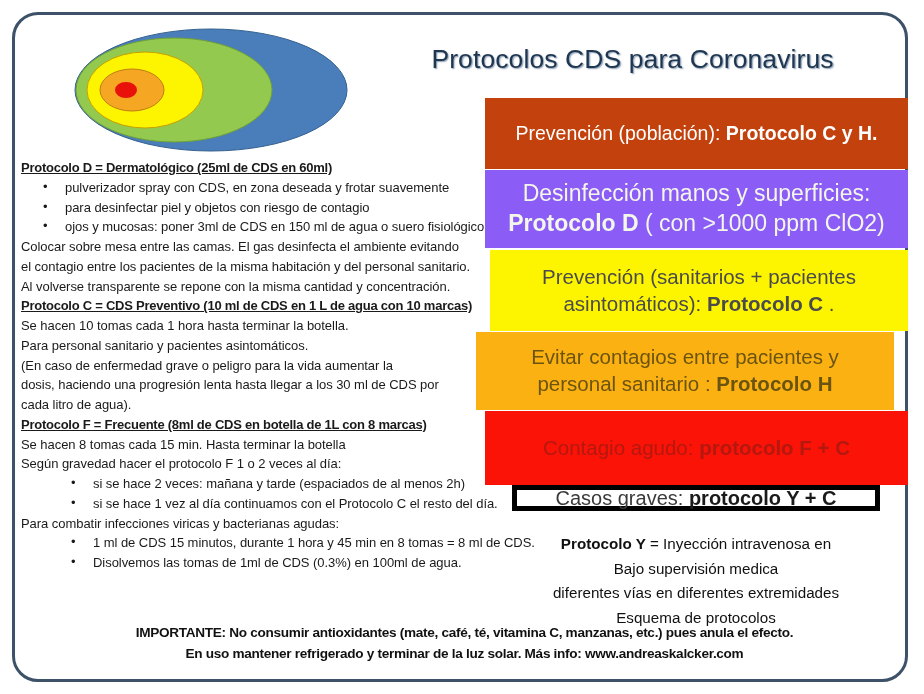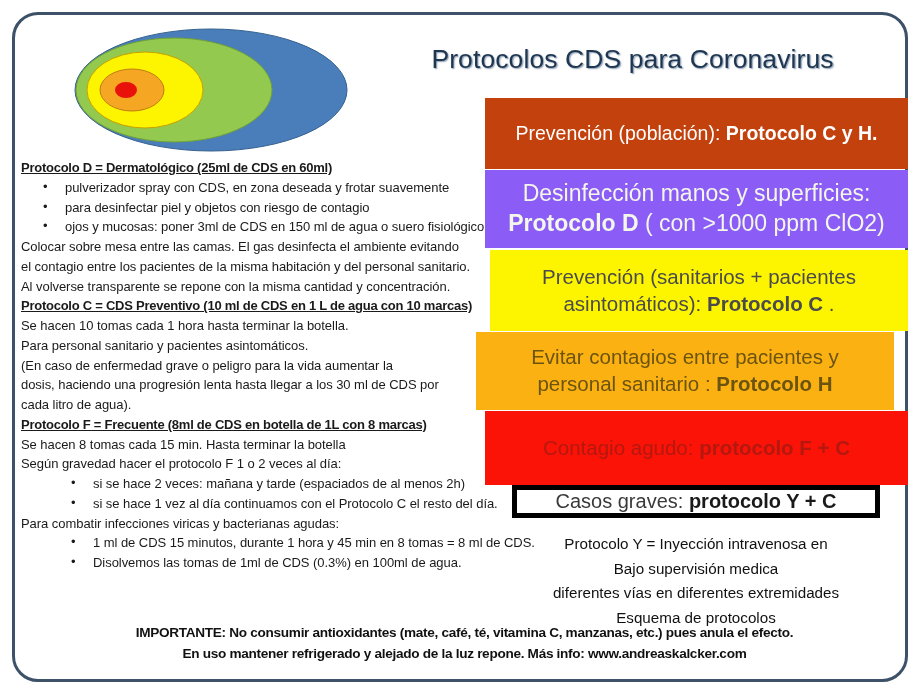--- a/index.html
+++ b/index.html
@@ -131,21 +131,21 @@
   }
   .band-red {
     left: 485px; top: 411px; width: 423px; height: 74px;
     background: #fb1307;
     color: #b4180f;
     font-size: 20.5px;
   }
 
   .blackbox {
     position: absolute;
-    left: 512px; top: 485px; width: 368px; height: 33px;
+    left: 512px; top: 485px; width: 368px; height: 26px;
     background: #ffffff;
     border: 5px solid #000000;
     box-sizing: border-box;
     display: flex;
     align-items: center;
     justify-content: center;
     color: #3a3a3a;
     font-size: 20px;
   }
   .blackbox b { color: #1a1a1a; }
@@ -153,21 +153,21 @@
   .ynote {
     position: absolute;
     left: 486px;
     top: 532px;
     width: 420px;
     text-align: center;
     font-size: 15.2px;
     color: #111111;
     line-height: 1.62;
   }
-  .ynote b { font-weight: normal; }
+  .ynote b { font-weight: bold; }
 
   
   .footer {
     position: absolute;
     left: 62px;
     top: 622px;
     width: 805px;
     text-align: center;
     font-size: 13.6px;
     font-weight: bold;
@@ -253,16 +253,16 @@
 
   <div class="ynote">
     <div><b>Protocolo Y</b><span> = Inyección intravenosa en</span></div>
     <div>Bajo supervisión medica</div>
     <div>diferentes vías en diferentes extremidades</div>
     <div>Esquema de protocolos</div>
   </div>
 
   <div class="footer">
     <div>IMPORTANTE: No consumir antioxidantes  (mate, café, té, vitamina C, manzanas, etc.) pues anula el efecto.</div>
-    <div>En uso mantener refrigerado y alejado de la luz repone.  Más info: www.andreaskalcker.com</div>
+    <div>En uso mantener refrigerado y terminar de la luz solar.  Más info: www.andreaskalcker.com</div>
   </div>
 
 </div>
 
 </body></html>

